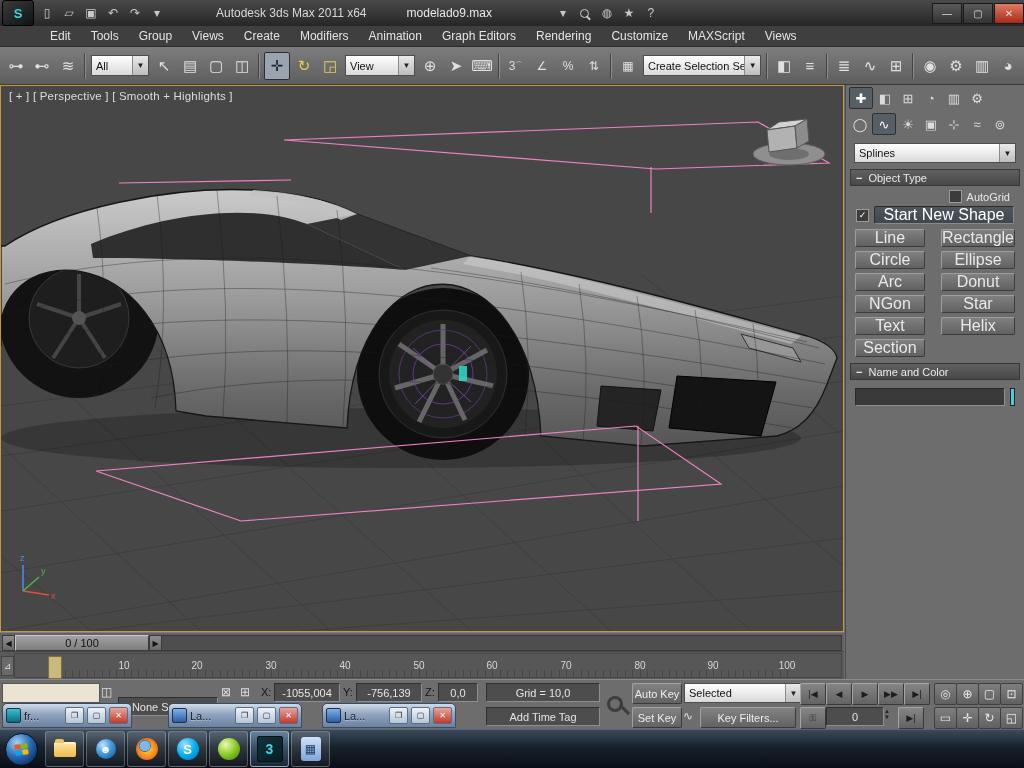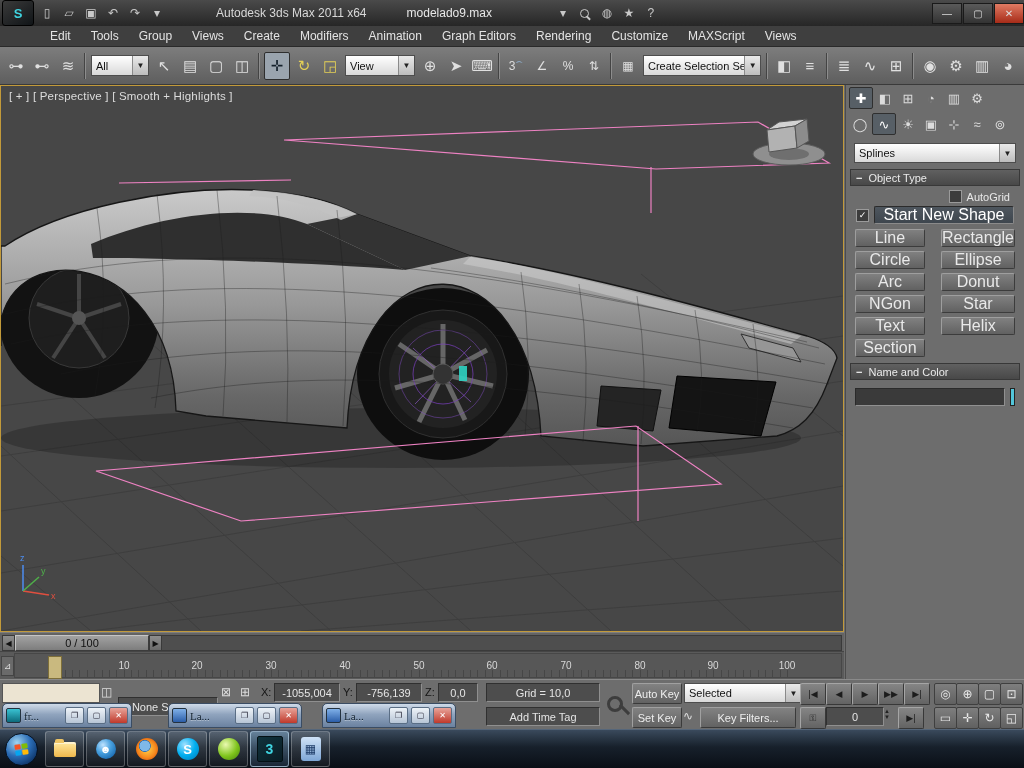--- a/index.html
+++ b/index.html
@@ -128,21 +128,21 @@
   .key-shape{width:10px;height:10px;border:3px solid #3d3d3d;border-radius:50%;position:relative;}
   .key-shape::after{content:'';position:absolute;left:8px;top:9px;width:13px;height:3px;
     background:#3d3d3d;transform:rotate(45deg);}
   .spin{display:flex;flex-direction:column;font-size:6px;color:#222;line-height:6px;}
   
   .mini-win{position:absolute;top:23px;height:25px;border-radius:5px 5px 0 0;
     background:linear-gradient(#cfdbe9,#90a4be 45%,#6b82a0);border:1px solid #3a4c63;
     display:flex;align-items:center;padding:0 3px;gap:3px;box-sizing:border-box;
     color:#0e1c2a;font-size:11px;}
   .mw-ico{width:13px;height:13px;border-radius:2px;border:1px solid #24323f;}
-  .mw-title{color:#10202e;text-shadow:0 1px 0 rgba(255,255,255,.4);white-space:nowrap;overflow:hidden;flex:1;font-family:Liberation Serif, serif;}
+  .mw-title{color:#10202e;text-shadow:0 1px 0 rgba(255,255,255,.4);white-space:nowrap;overflow:hidden;flex:1;}
   .mw-btn{width:17px;height:15px;background:linear-gradient(#eef3f8,#b7c5d6);border:1px solid #5a6e85;
     border-radius:2px;font-size:8px;display:flex;align-items:center;justify-content:center;color:#223;}
   .mw-btn.close{background:linear-gradient(#e8a49a,#c0392b);color:#fff;}
   
   .taskbar{position:absolute;bottom:0;left:0;width:1024px;height:39px;
     background:linear-gradient(#3a4a5c,#17202b 45%,#0a0f16);border-top:1px solid #55667a;
     display:flex;align-items:center;box-sizing:border-box;}
   .orb{width:31px;height:31px;border-radius:50%;margin:0 6px 0 5px;position:relative;
     background:radial-gradient(circle at 35% 28%,#9fd4f2,#2a6cb5 45%,#123d74 75%,#081d3d);
     border:1px solid #04101f;display:flex;align-items:center;justify-content:center;}

